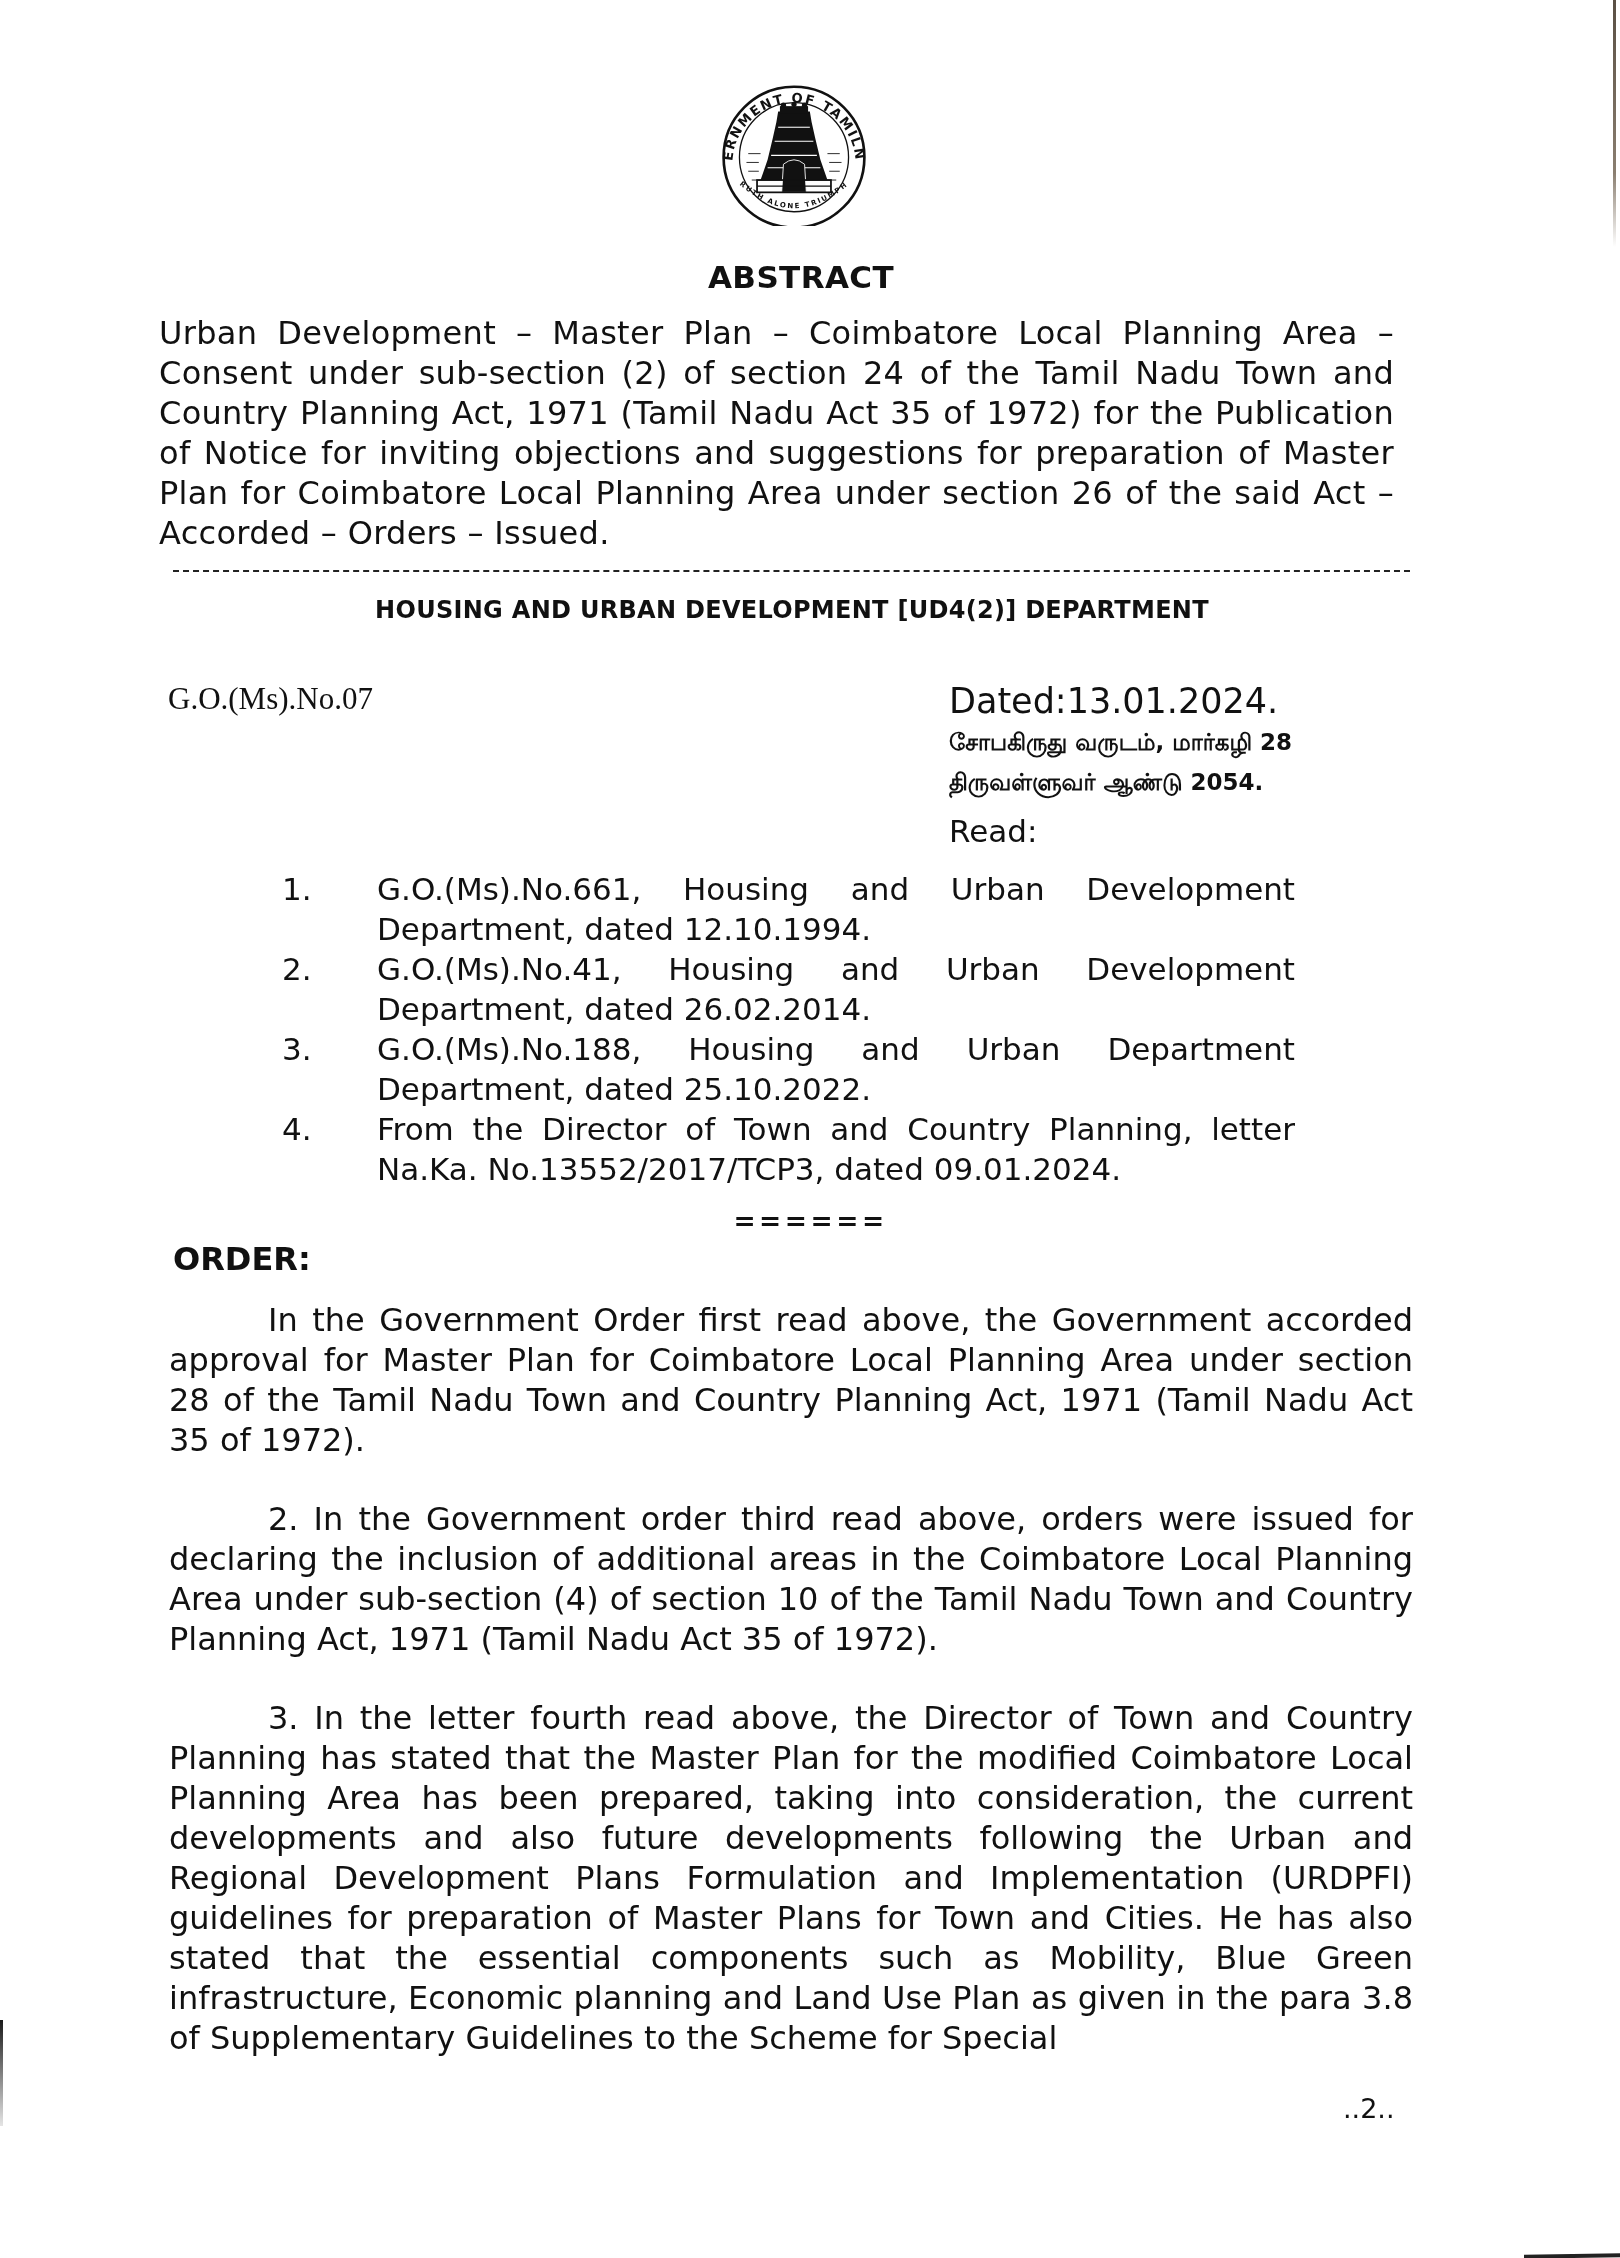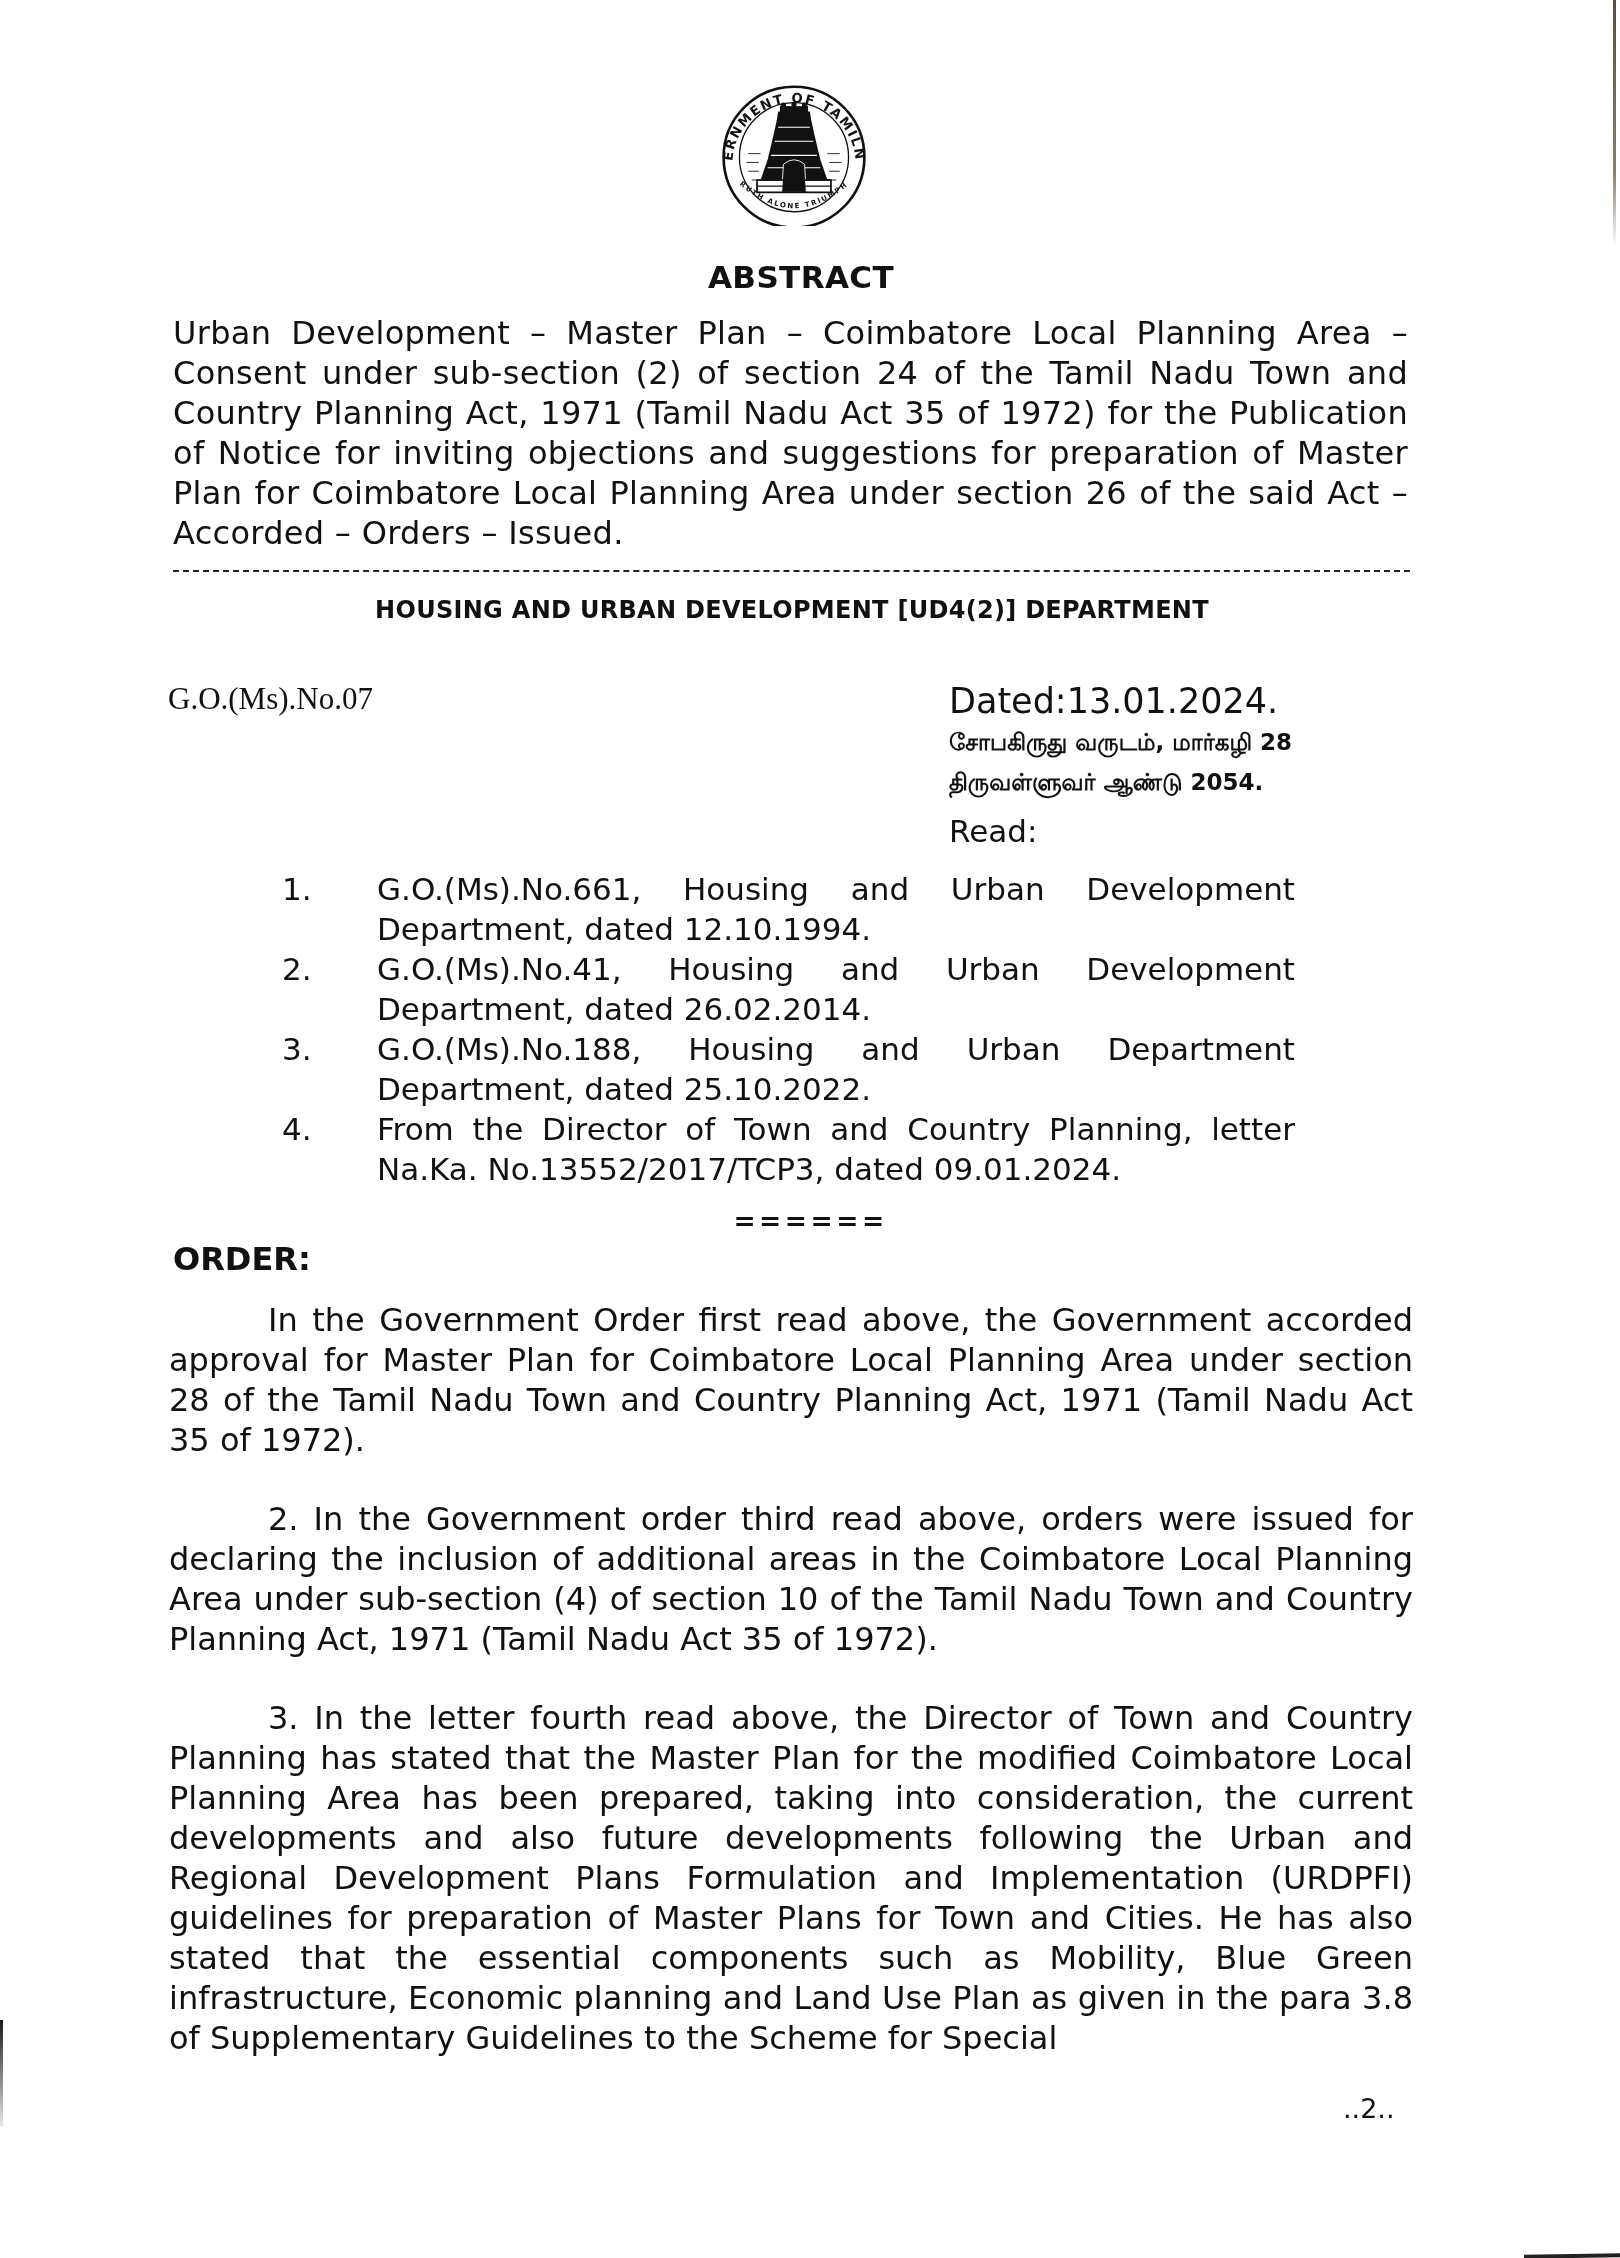--- a/index.html
+++ b/index.html
@@ -53,21 +53,21 @@
     width: 1602px;
     top: 251px;
     text-align: center;
     font-weight: bold;
     font-size: 31px;
     letter-spacing: 0.4px;
     margin-top: 8px;
   }
   .subject {
     position: absolute;
-    left: 173px;
+    left: 159px;
     top: 313px;
     width: 1235px;
     font-size: 32px;
     line-height: 40px;
     text-align: justify;
     letter-spacing: 0.3px;
   }
   .subject p { margin: 0; text-align-last: left; }
   .dash-rule {
     position: absolute;

